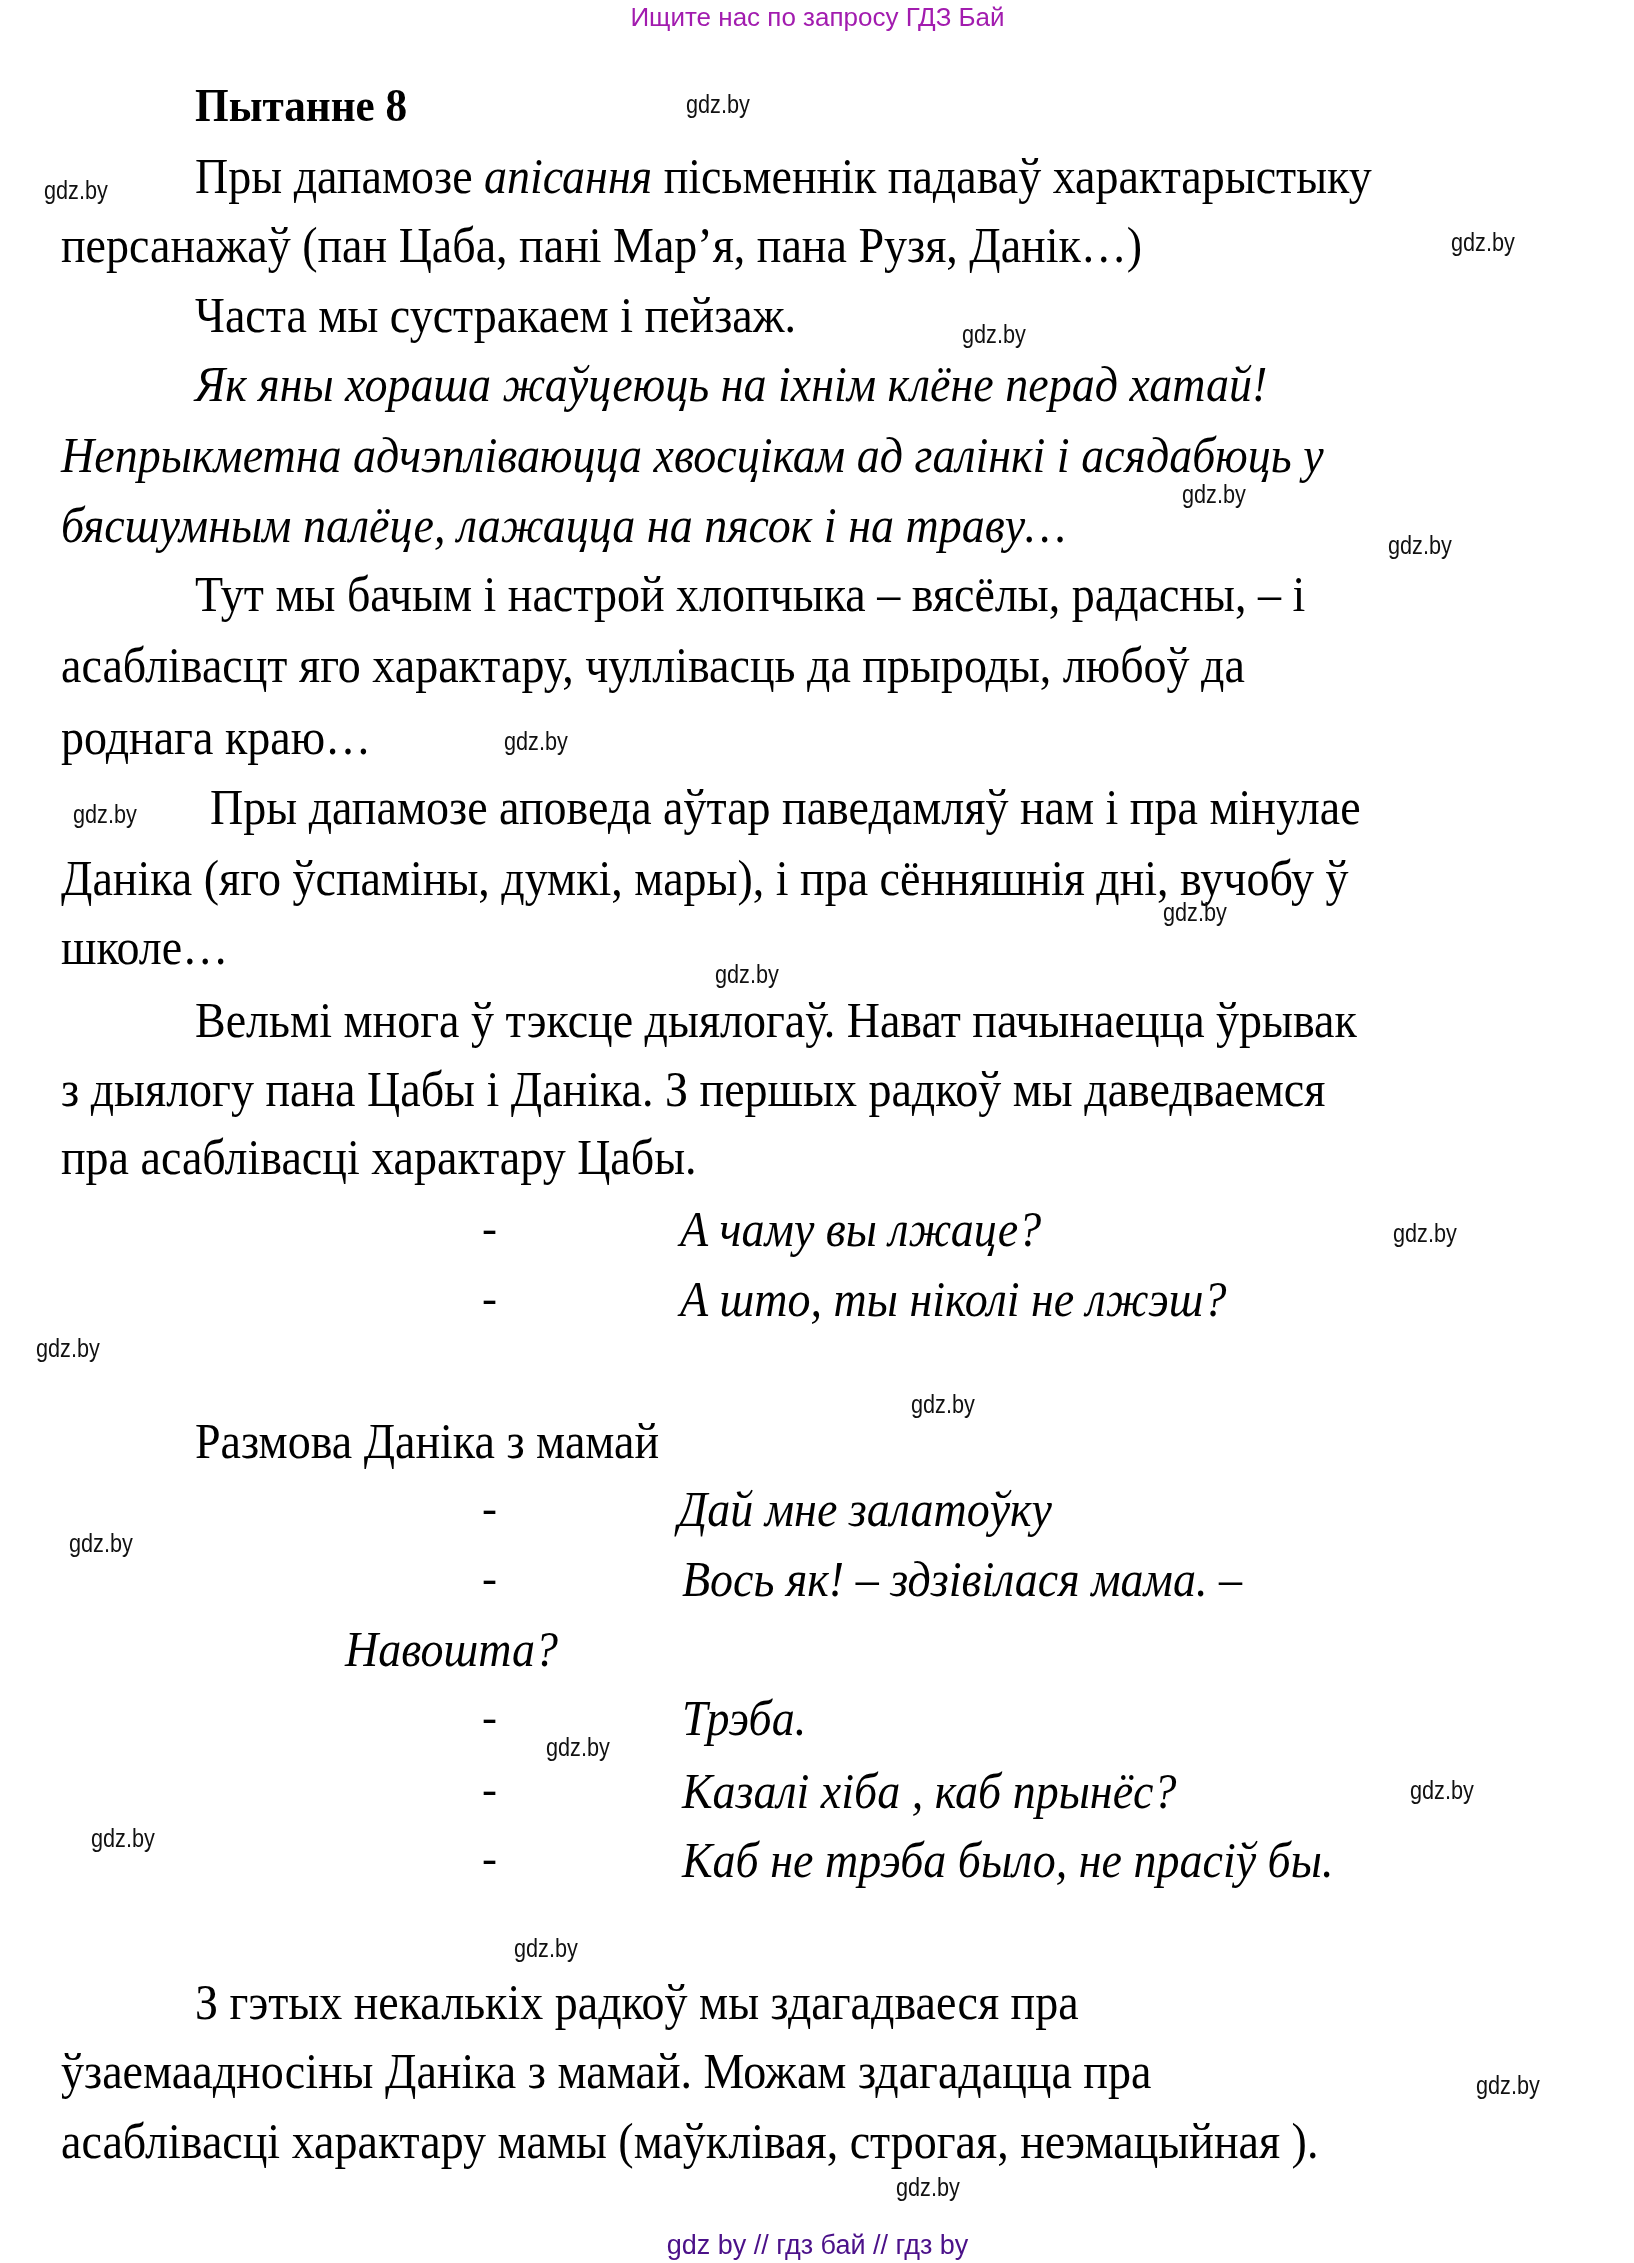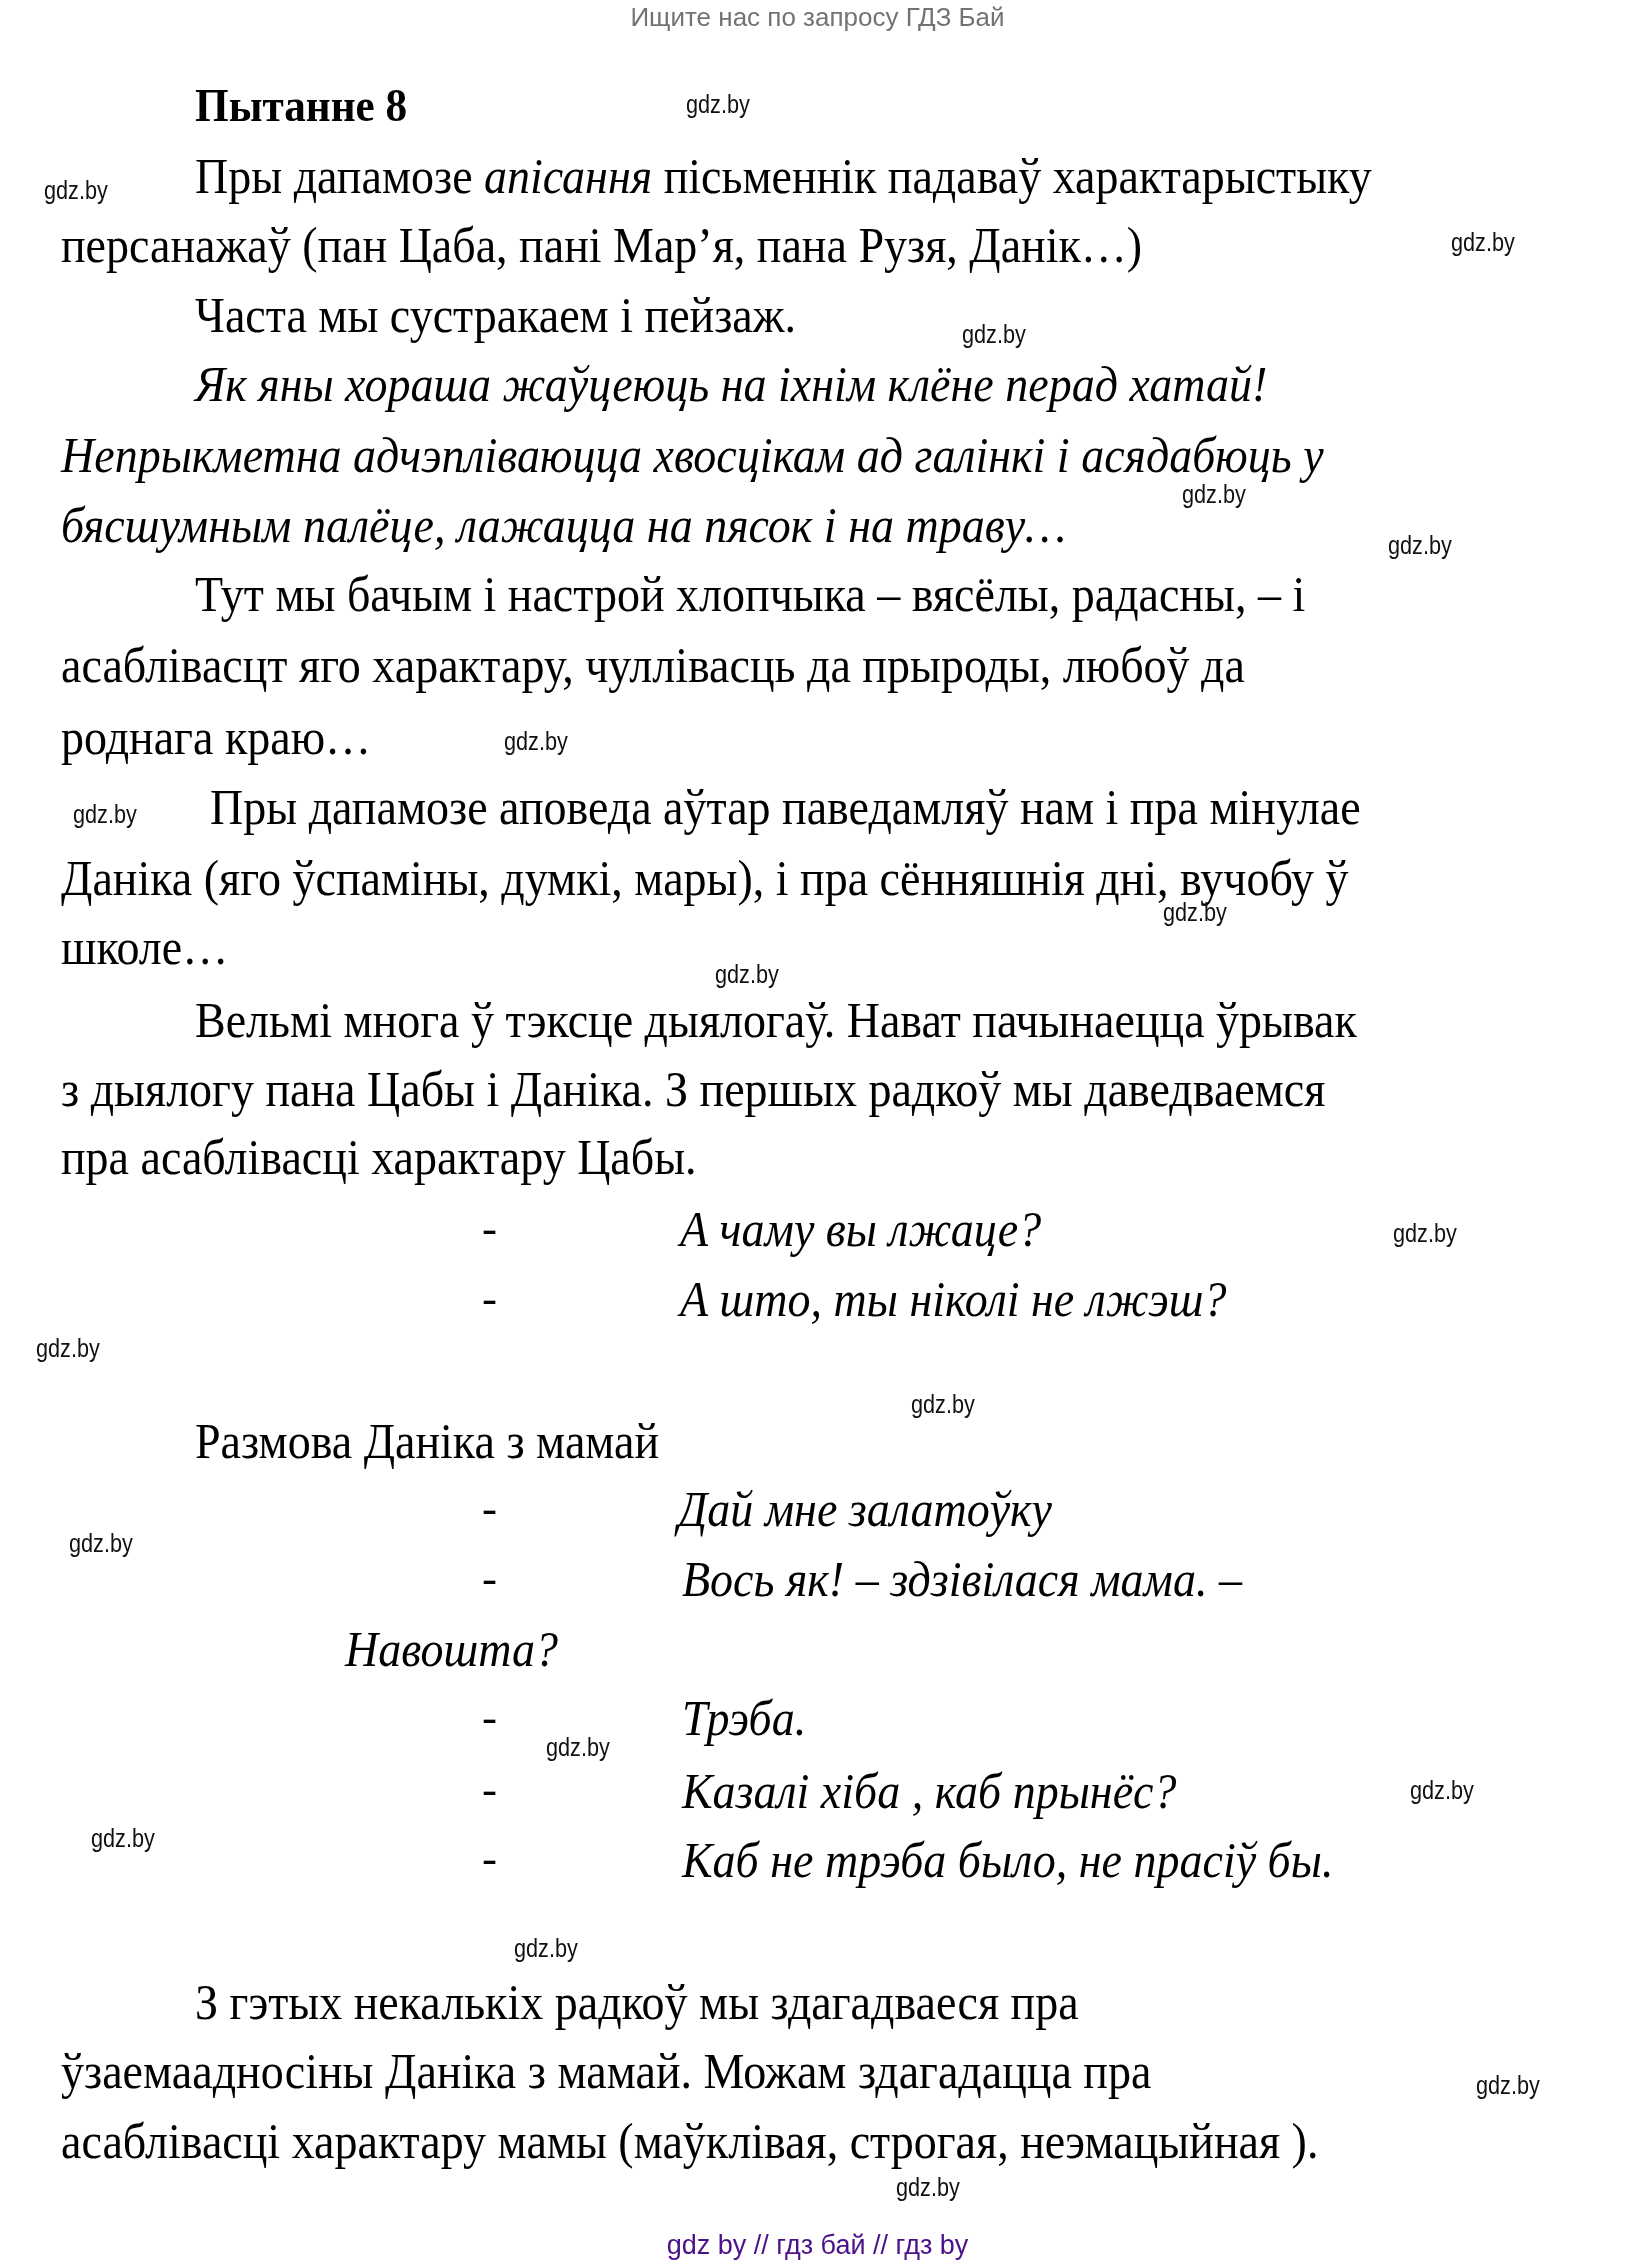--- a/index.html
+++ b/index.html
@@ -1,20 +1,20 @@
 <!DOCTYPE html>
 <html style="font-size:14.5px"><head>
   <meta charset="utf-8">
   <style>
     html, body { margin: 0; padding: 0; background: #ffffff; }
     body { width: 1635px; height: 2264px; position: relative; overflow: hidden; }
     .abs { position: absolute; white-space: nowrap; }
     .header-banner {
       left: 0; width: 1635px; top: 1.8px; text-align: center;
-      font-family: "Liberation Sans", sans-serif; font-size: 26px; color: #737373;
+      font-family: "Liberation Sans", sans-serif; font-size: 26px; color: #a21caf;
     }
     .footer-banner {
       left: 0; width: 1635px; top: 2230px; text-align: center;
       font-family: "Liberation Sans", sans-serif; font-size: 27px; color: #4b1189;
     }
     .title {
       font-family: "Liberation Serif", serif; font-weight: bold; font-size: 47px;
       color: #000; transform: scaleX(0.92); transform-origin: left center;
     }
     .line {

